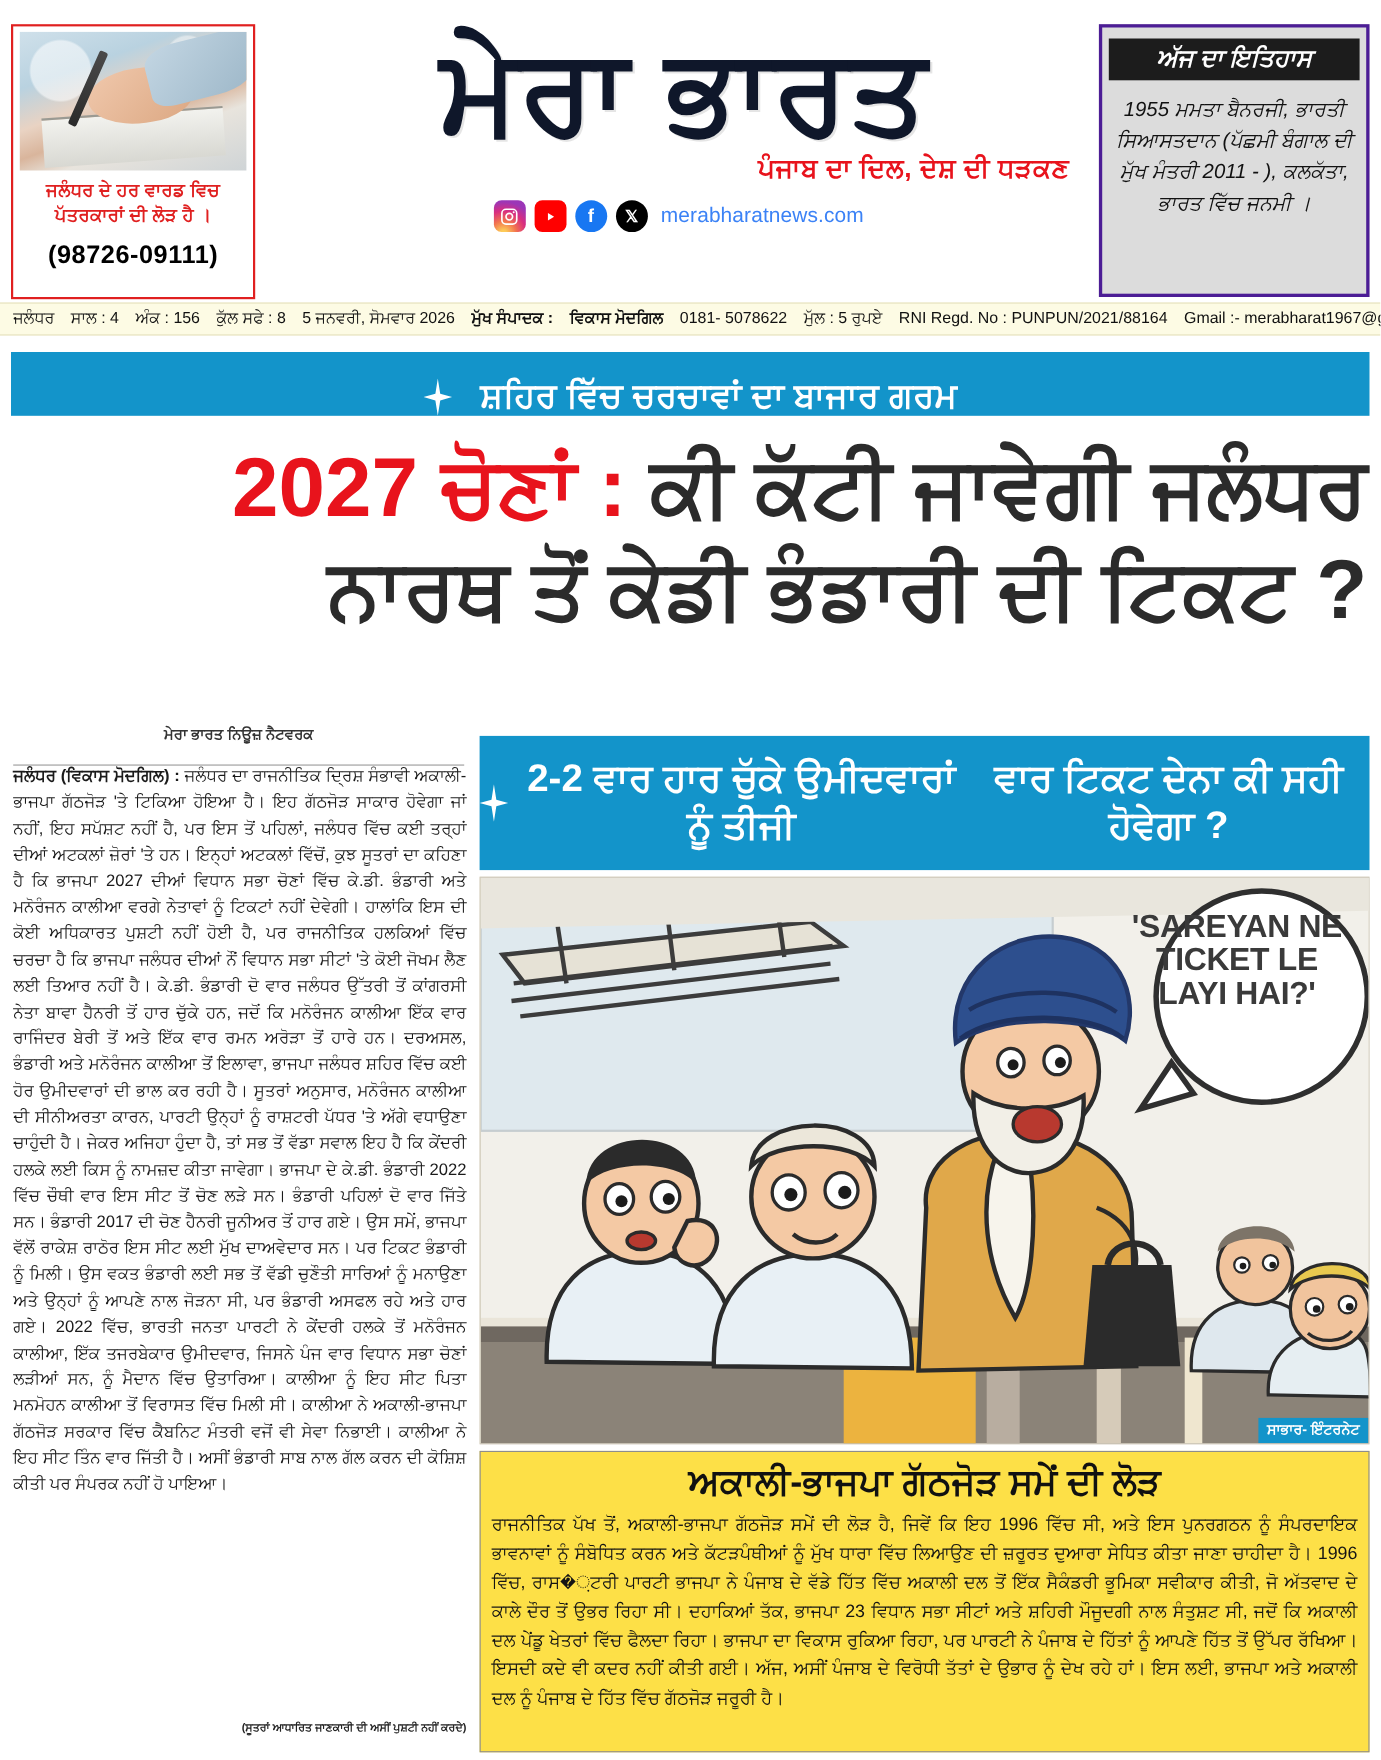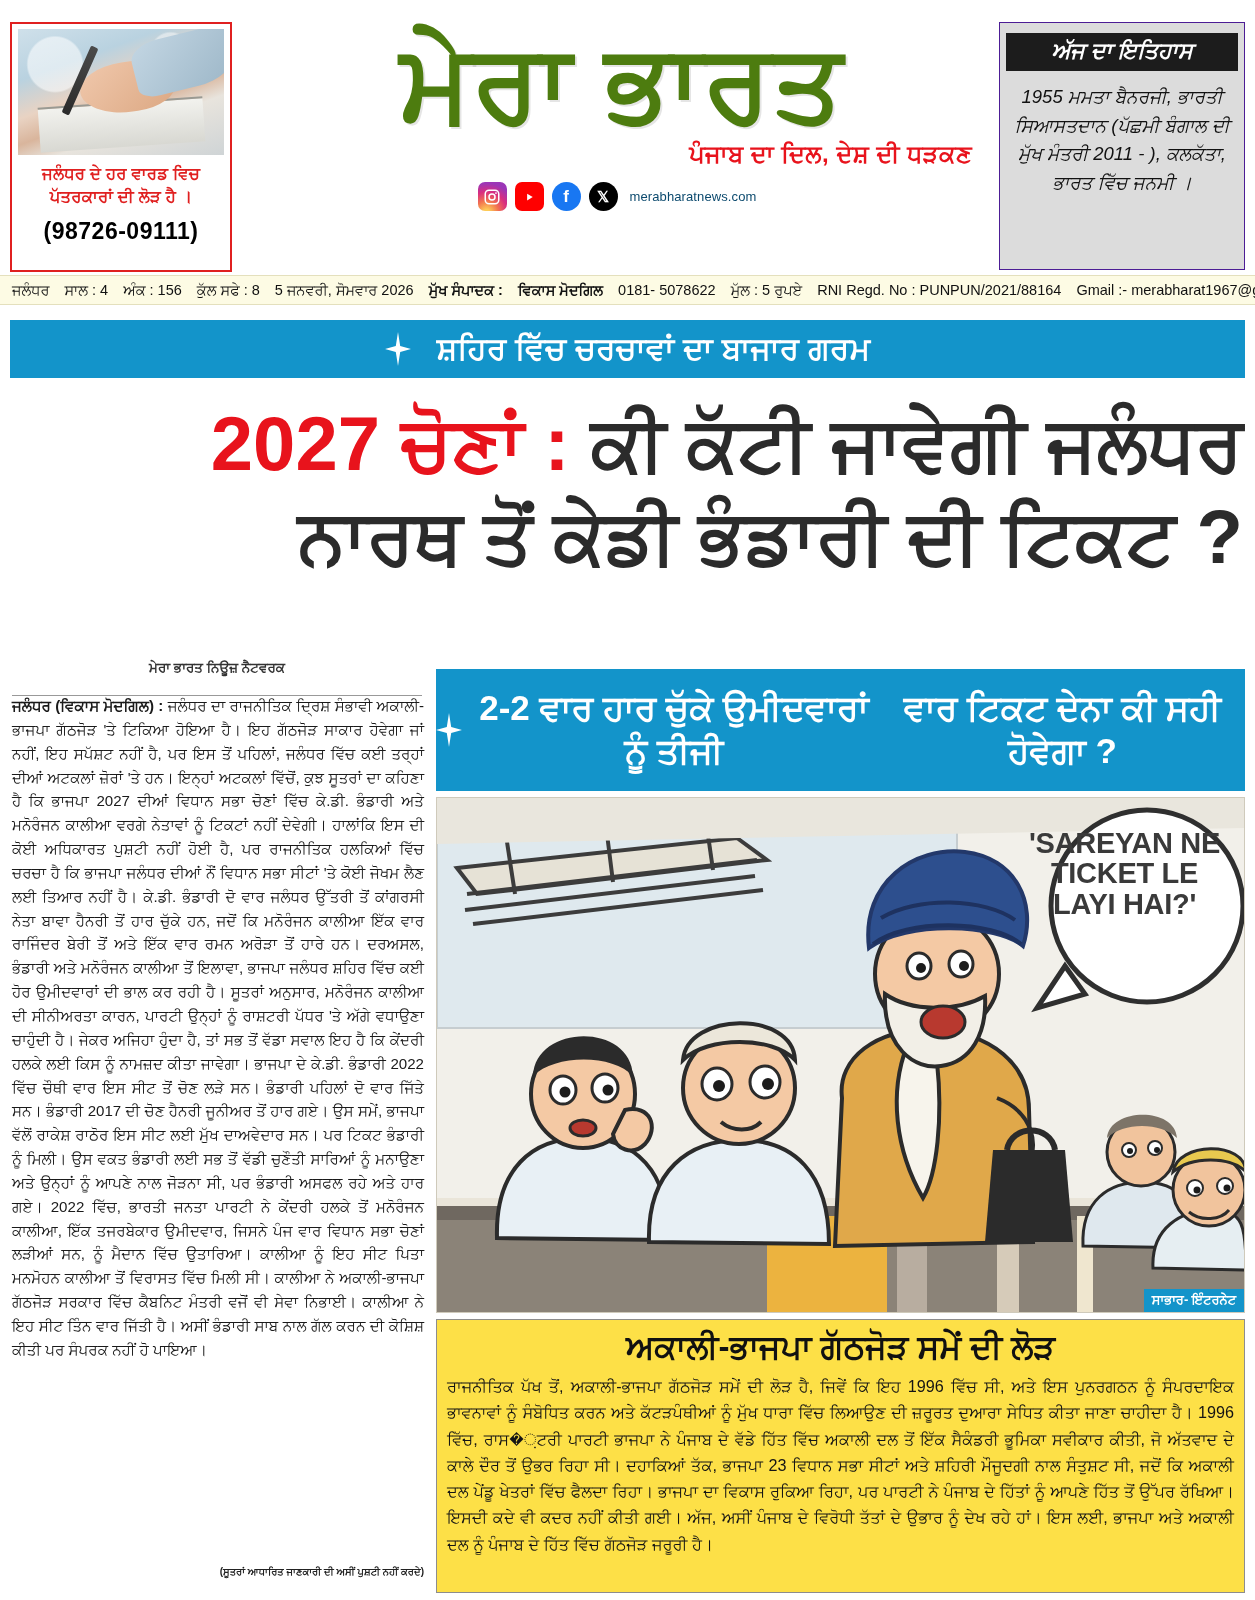--- a/index.html
+++ b/index.html
@@ -55,44 +55,44 @@
   .ad-phone {
     color:#000; font-weight: bold; font-size: 23px; margin-top: 12px; letter-spacing: .5px;
   }
 
   .logo-wrap {
     position: absolute; left: 252px; top: 28px; width: 740px; height: 238px;
     display:flex; flex-direction: column; align-items: center;
   }
   .logo-title {
     position: relative;
-    color: #4d7c0f; font-weight: bold; font-size: 108px; line-height: 1.02;
+    color: #0f172a; font-weight: bold; font-size: 108px; line-height: 1.02;
     letter-spacing: 2px; white-space: nowrap;
     font-family: "Liberation Sans", sans-serif;
     text-shadow: 2px 2px 0 rgba(0,0,0,.10);
   }
   .logo-tag {
     color: #e8131c; font-weight: bold; font-size: 24px; letter-spacing: .5px;
     margin-top: 2px; align-self: flex-end; margin-right: 20px;
   }
   .social-row {
     display:flex; align-items:center; gap: 8px; margin-top: 14px; align-self: center;
     margin-left: -10px;
   }
   .si { width: 29px; height: 29px; border-radius: 7px; display:flex; align-items:center; justify-content:center;
         color:#fff; font-size: 17px; font-weight: bold; }
   .si-ig { background: radial-gradient(circle at 30% 105%, #fdcb58 8%, #f2734f 32%, #d92e7f 56%, #9b36b7 80%); }
   .si-yt { background: #ff0000; border-radius: 7px; }
   .si-fb { background: #1877f2; border-radius: 50%; }
   .si-x  { background: #000000; border-radius: 50%; font-size: 15px; }
-  .site-url { font-size: 13px; color:#0c4a6e; margin-left: 4px; letter-spacing: .1px; }
+  .site-url { font-size: 19px; color:#3b82f6; margin-left: 4px; letter-spacing: .1px; }
 
   .history-box {
     position: absolute; right: 10px; top: 22px; width: 246px; height: 248px;
-    background: #dcdcdc; border: 1px solid #4c1d95;
+    background: #dcdcdc; border: 3px solid #4c1d95;
   }
   .history-head {
     background:#1c1c1c; color:#fff; text-align:center; font-weight:bold;
     font-size: 22px; padding: 5px 0 7px; margin: 10px 6px 0;
     font-style: italic;
   }
   .history-body {
     padding: 12px 10px 0; text-align: center; font-style: italic;
     font-size: 18.5px; line-height: 1.55; color:#111;
   }
@@ -101,21 +101,21 @@
     position: absolute; left:0; top: 275px; width: 100%; height: 30px;
     background: #fdfbe4; border-top: 1px solid #e4e0bd; border-bottom: 1px solid #e4e0bd;
     display:flex; align-items:center; gap: 15px; padding: 0 12px;
     font-size: 14.5px; color:#111; white-space: nowrap;
   }
   .info-bar .b { font-weight: bold; }
 
   
   .banner-main {
     position: absolute; left: 10px; top: 320px; width: 1235px; height: 58px;
-    background: #1394ca; display:flex; align-items:center; justify-content:center;
+    background: #1394ca; display:flex; align-items:flex-end; justify-content:center;
     color:#fff; font-weight: bold; font-size: 31px; letter-spacing: .3px; gap: 26px;
   }
   .spark { width: 26px; height: 34px; flex: 0 0 auto; }
 
   
   .headline {
     position: absolute; left: 12px; top: 398px; width: 1231px;
     text-align: right; line-height: 1.22;
   }
   .headline .l1, .headline .l2 {

